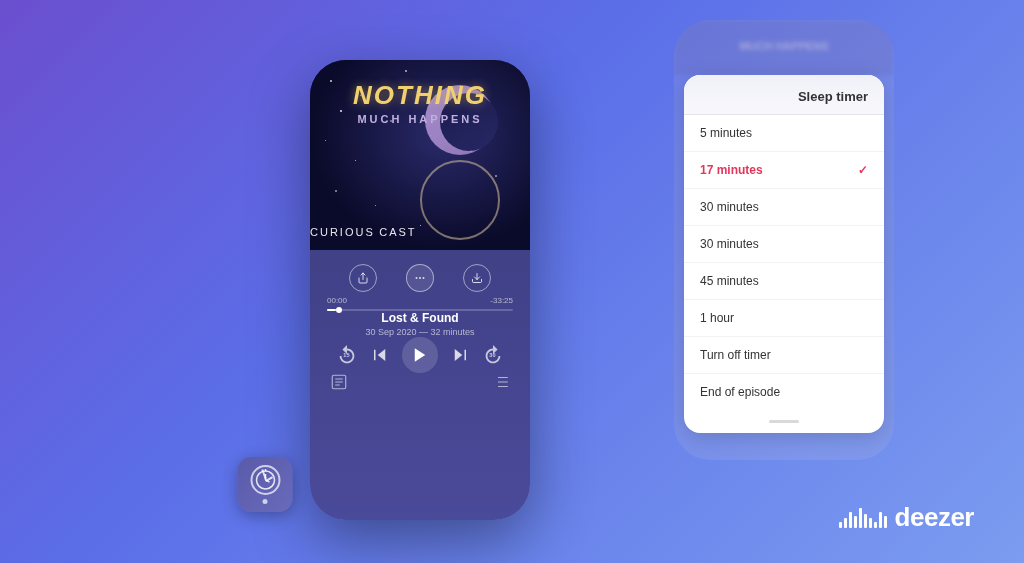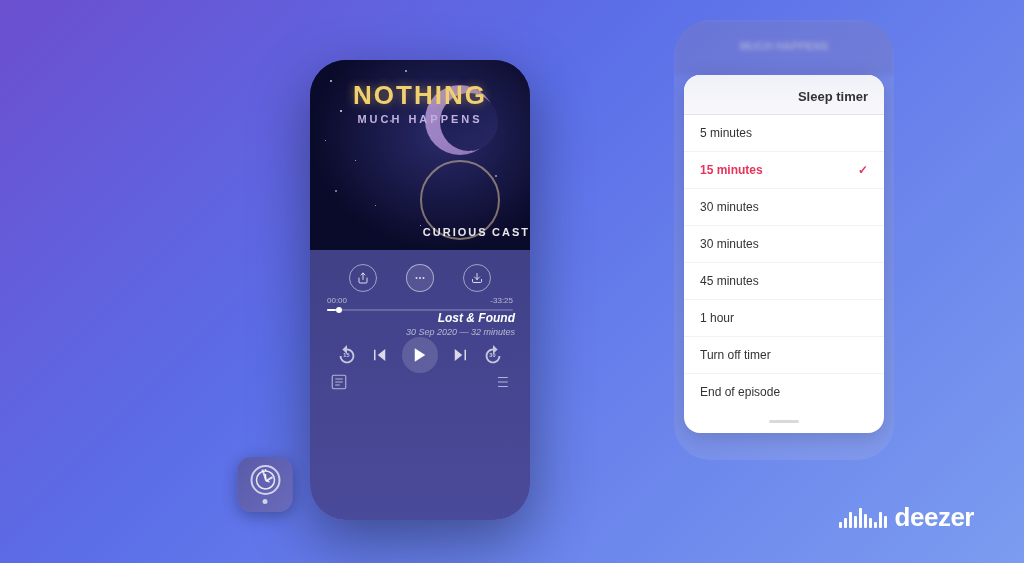--- a/index.html
+++ b/index.html
@@ -103,39 +103,40 @@
       right: 0;
       text-align: center;
     }
 
     .nothing-text {
       font-size: 26px;
       font-weight: 900;
       color: #f0d070;
       letter-spacing: 2px;
       text-shadow: 0 0 10px rgba(240,200,80,0.5);
+      font-style: italic;
     }
 
     .much-happens-text {
       font-size: 11px;
       font-weight: 600;
       color: #c0b0e0;
       letter-spacing: 3px;
       text-transform: uppercase;
       margin-top: 2px;
     }
 
     .curious-cast {
       position: absolute;
       bottom: 12px;
       left: 0;
       right: 0;
-      text-align: right;
+      text-align: left;
       font-size: 9px;
-      font-weight: 700;
+      font-weight: 400;
       color: rgba(255,255,255,0.7);
       letter-spacing: 2px;
     }
 
     .curious-cast span {
       font-size: 11px;
       color: rgba(255,255,255,0.9);
     }
 
     
@@ -204,22 +205,21 @@
       height: 6px;
       background: white;
       border-radius: 50%;
       position: absolute;
       top: -2px;
       left: 5%;
     }
 
     
     .track-info {
-      text-align: right;
-      font-style: italic;
+      text-align: center;
     }
 
     .track-title {
       font-size: 12px;
       font-weight: 700;
       color: white;
     }
 
     .track-meta {
       font-size: 9px;
@@ -616,21 +616,21 @@
 
   <div class="sleep-timer-modal">
     <div class="modal-header">
       <div class="modal-title">Sleep timer</div>
     </div>
     <div class="modal-items">
       <div class="modal-item">
         <span>5 minutes</span>
       </div>
       <div class="modal-item selected">
-        <span>15 minutes</span>
+        <span>17 minutes</span>
         <span class="check-icon">✓</span>
       </div>
       <div class="modal-item">
         <span>30 minutes</span>
       </div>
       <div class="modal-item">
         <span>30 minutes</span>
       </div>
       <div class="modal-item">
         <span>45 minutes</span>

